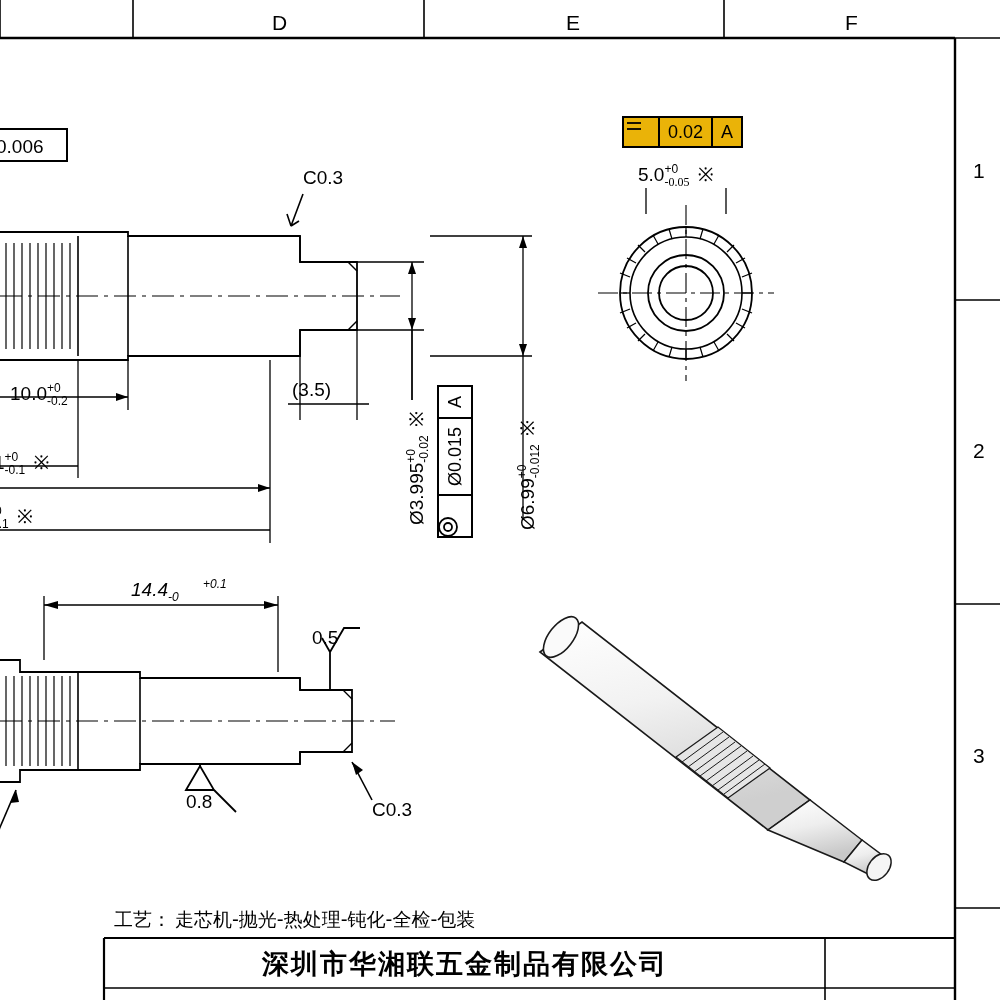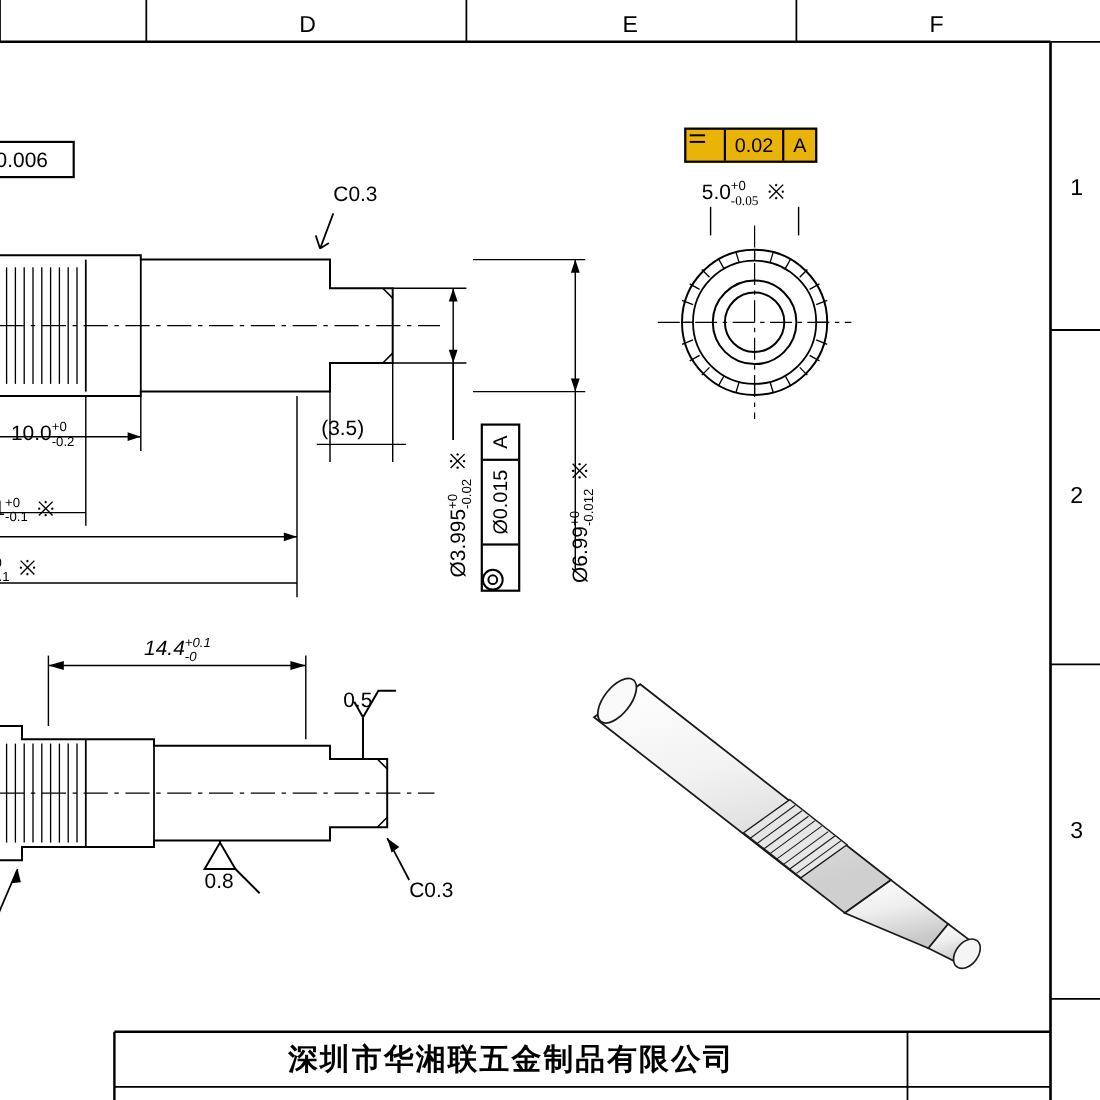--- a/index.html
+++ b/index.html
@@ -318,21 +318,21 @@
       <path d="M352,762 L356,775 L363,770 Z" fill="#000" stroke="none"></path>
     </g>
 
     <g stroke="#000" stroke-width="1.6" fill="none">
       <path d="M-14,860 L16,790"></path>
       <path d="M16,790 L10,803 L19,802 Z" fill="#000" stroke="none"></path>
     </g>
   </svg>
 
   <div class="txt dim" style="left:131px; top:578px;font-style:italic;">
-    <span>14.4</span><span class="tol-stack"><span style="display:block;">+0.1</span><span style="display:block;">-0</span></span>
+    <span>14.4</span><span class="tol-stack"><span style="display:block;margin-left:35px;">+0.1</span><span style="display:block;">-0</span></span>
   </div>
 
   <div class="txt dim" style="left:312px; top:628px;">0.5</div>
   <div class="txt dim" style="left:186px; top:792px;">0.8</div>
   <div class="txt dim" style="left:372px; top:800px;">C0.3</div>
 
   <svg width="1000" height="1000">
     <defs>
       <linearGradient id="gMain" x1="0" y1="0" x2="0.3" y2="1">
         <stop offset="0%" stop-color="#ffffff"></stop>
@@ -368,16 +368,19 @@
     <g stroke="#1a1a1a" stroke-width="1.5">
       <path d="M768,830 L810,800 L862,840 L844,862 Z" fill="url(#gSmall)"></path>
     </g>
 
     <g stroke="#1a1a1a" stroke-width="1.5">
       <path d="M844,862 L862,840 L886,858 L872,876 Z" fill="url(#gSmall)"></path>
       <ellipse cx="879" cy="867" rx="10" ry="15" transform="rotate(38 879 867)" fill="#f5f5f5"></ellipse>
     </g>
   </svg>
 
+  <div class="txt cjk proc-cn" style="left:114px; top:910px;">
+    <span>工艺：</span><span style="margin-left:4px;">走芯机-抛光-热处理-钝化-全检-包装</span>
+  </div>
 
   <div class="txt cjk title-cn" style="left:262px; top:950px;">深圳市华湘联五金制品有限公司</div>
 
 </div>
 
 </body></html>

